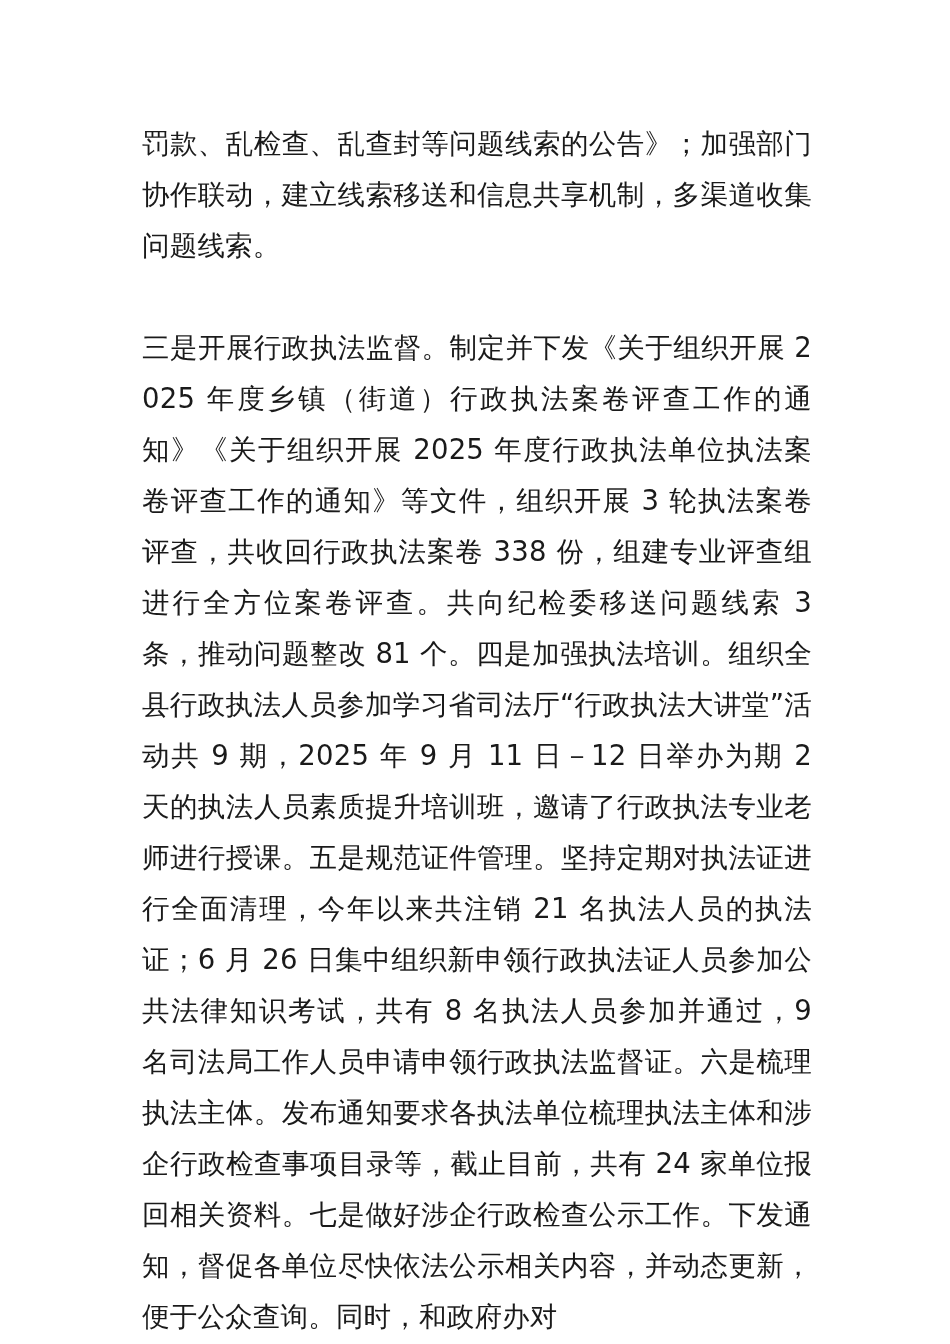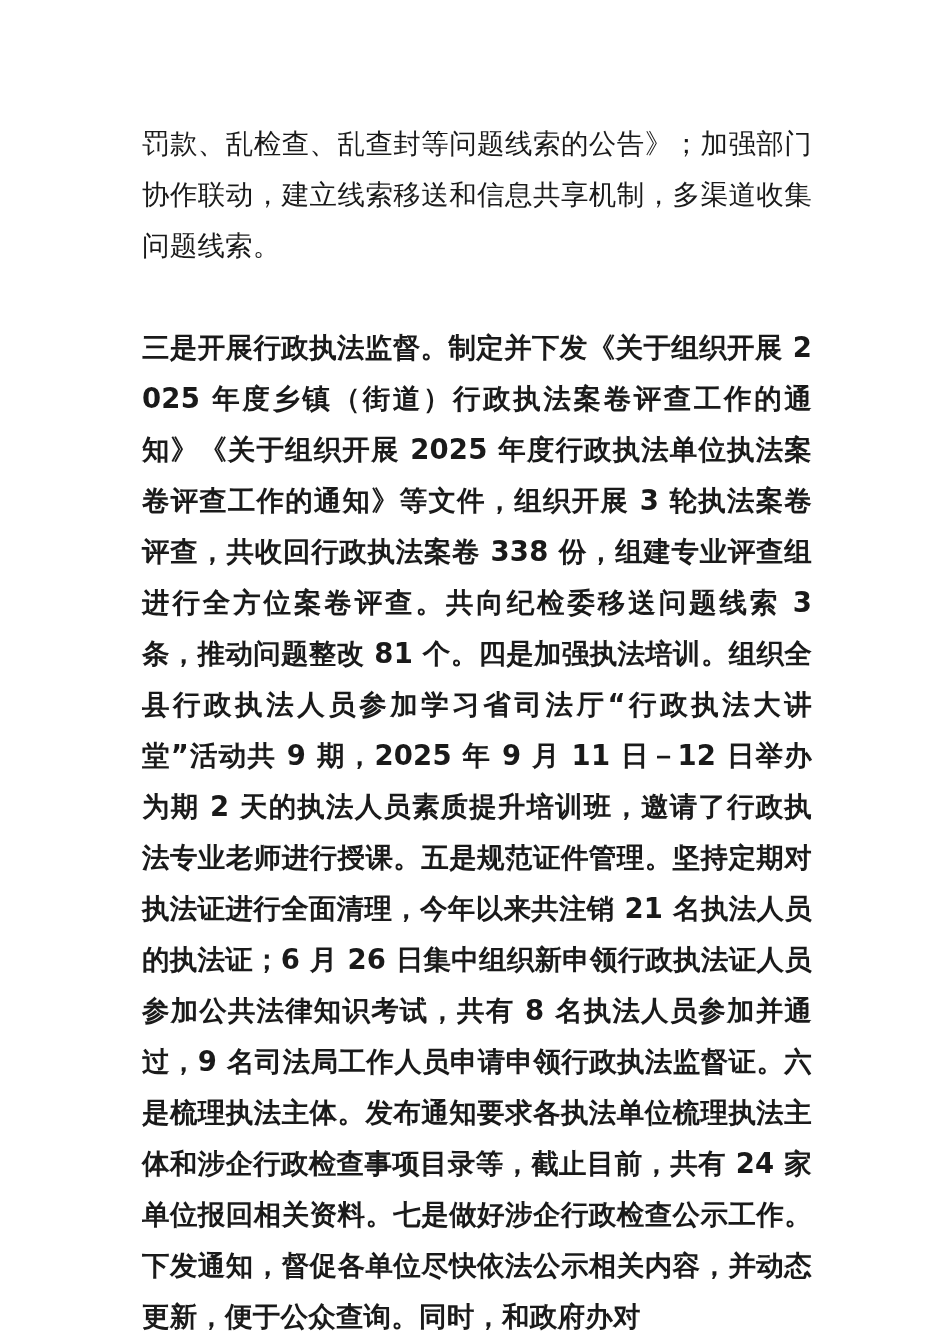--- a/index.html
+++ b/index.html
@@ -34,21 +34,20 @@
     text-align: justify;
     text-justify: inter-character;
     text-align-last: left;
     word-break: break-all;
     color: #1a1a1a;
     margin: 0;
     font-weight: 400;
   }
   .para + .para {
     margin-top: 51px;
-    font-weight: bold;
   }
 </style>
 </head>
 <body>
 
 <div class="page">
   <div class="doc-body">
     <p class="para">罚款、乱检查、乱查封等问题线索的公告》；加强部门协作联动，建立线索移送和信息共享机制，多渠道收集问题线索。</p>
     <p class="para">三是开展行政执法监督。制定并下发《关于组织开展 2025 年度乡镇（街道）行政执法案卷评查工作的通知》《关于组织开展 2025 年度行政执法单位执法案卷评查工作的通知》等文件，组织开展 3 轮执法案卷评查，共收回行政执法案卷 338 份，组建专业评查组进行全方位案卷评查。共向纪检委移送问题线索 3 条，推动问题整改 81 个。四是加强执法培训。组织全县行政执法人员参加学习省司法厅“行政执法大讲堂”活动共 9 期，2025 年 9 月 11 日－12 日举办为期 2 天的执法人员素质提升培训班，邀请了行政执法专业老师进行授课。五是规范证件管理。坚持定期对执法证进行全面清理，今年以来共注销 21 名执法人员的执法证；6 月 26 日集中组织新申领行政执法证人员参加公共法律知识考试，共有 8 名执法人员参加并通过，9 名司法局工作人员申请申领行政执法监督证。六是梳理执法主体。发布通知要求各执法单位梳理执法主体和涉企行政检查事项目录等，截止目前，共有 24 家单位报回相关资料。七是做好涉企行政检查公示工作。下发通知，督促各单位尽快依法公示相关内容，并动态更新，便于公众查询。同时，和政府办对</p>
   </div>

